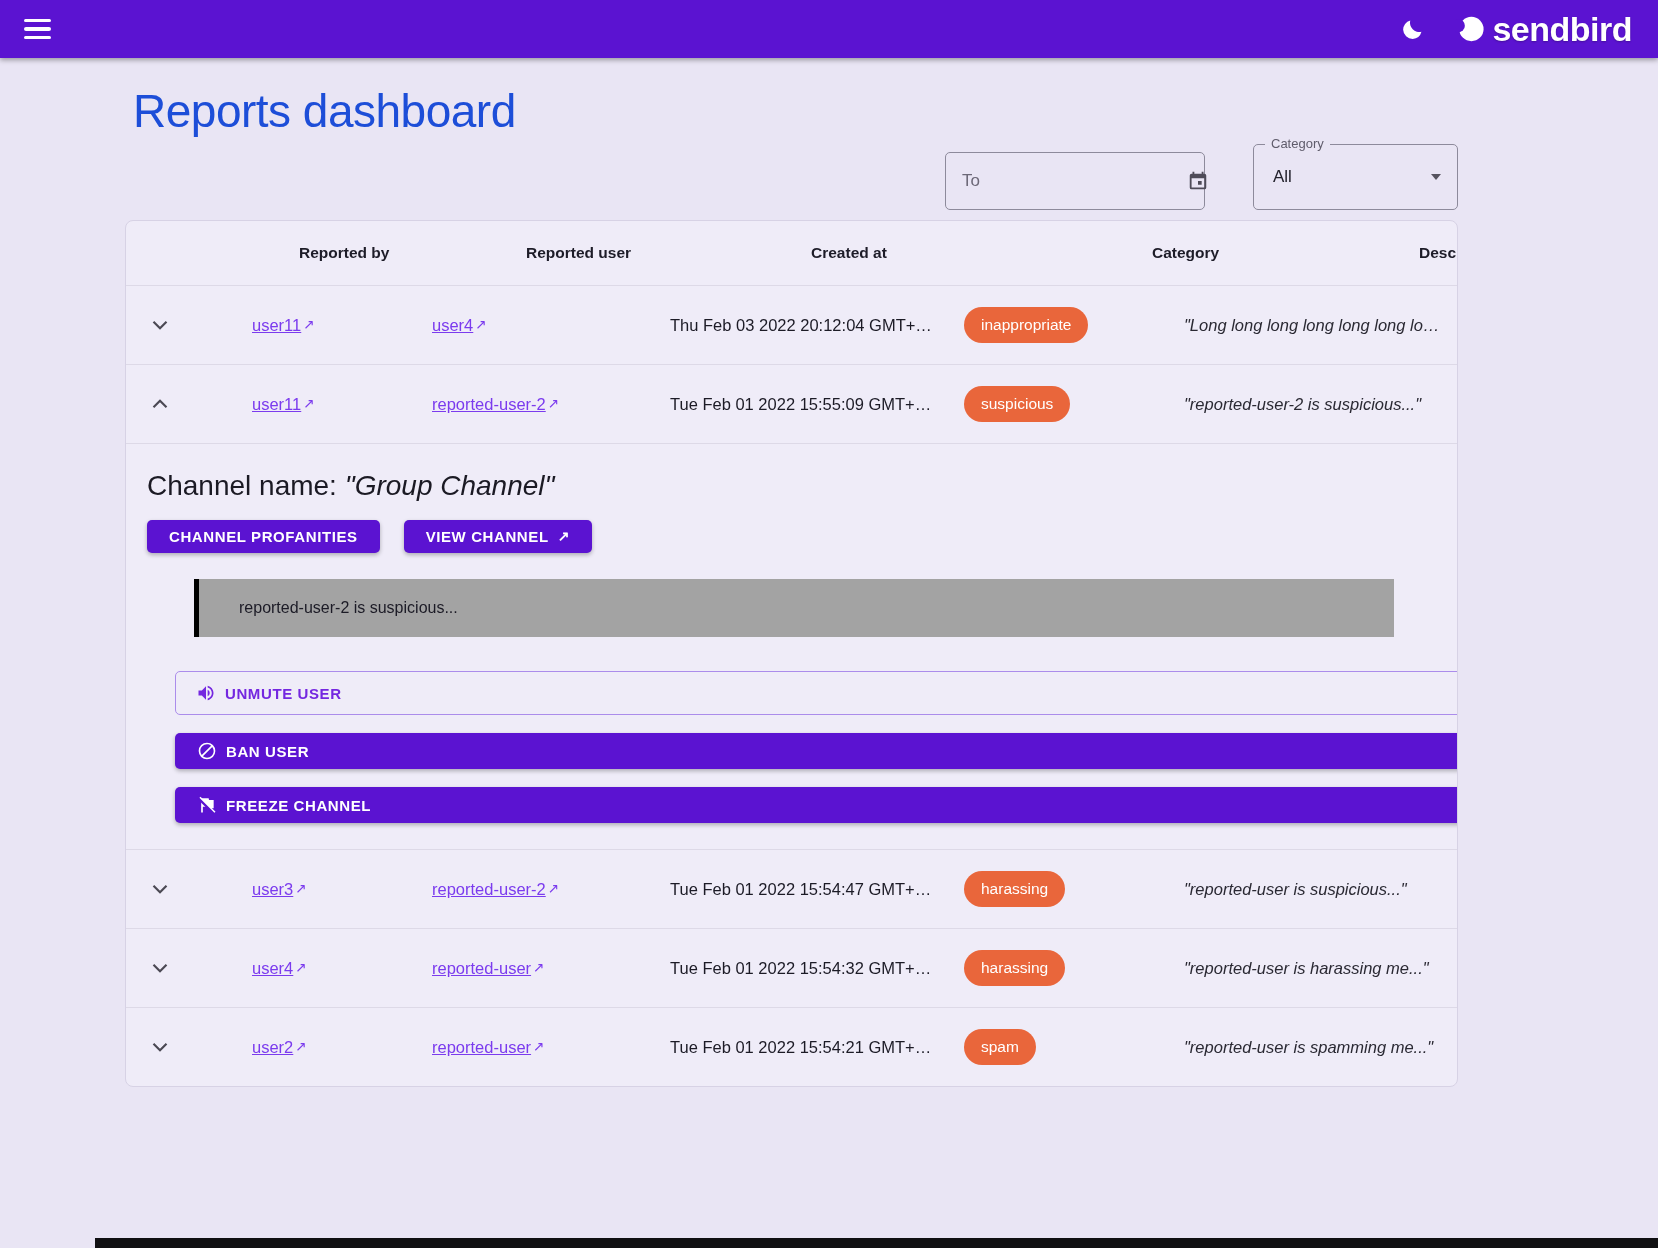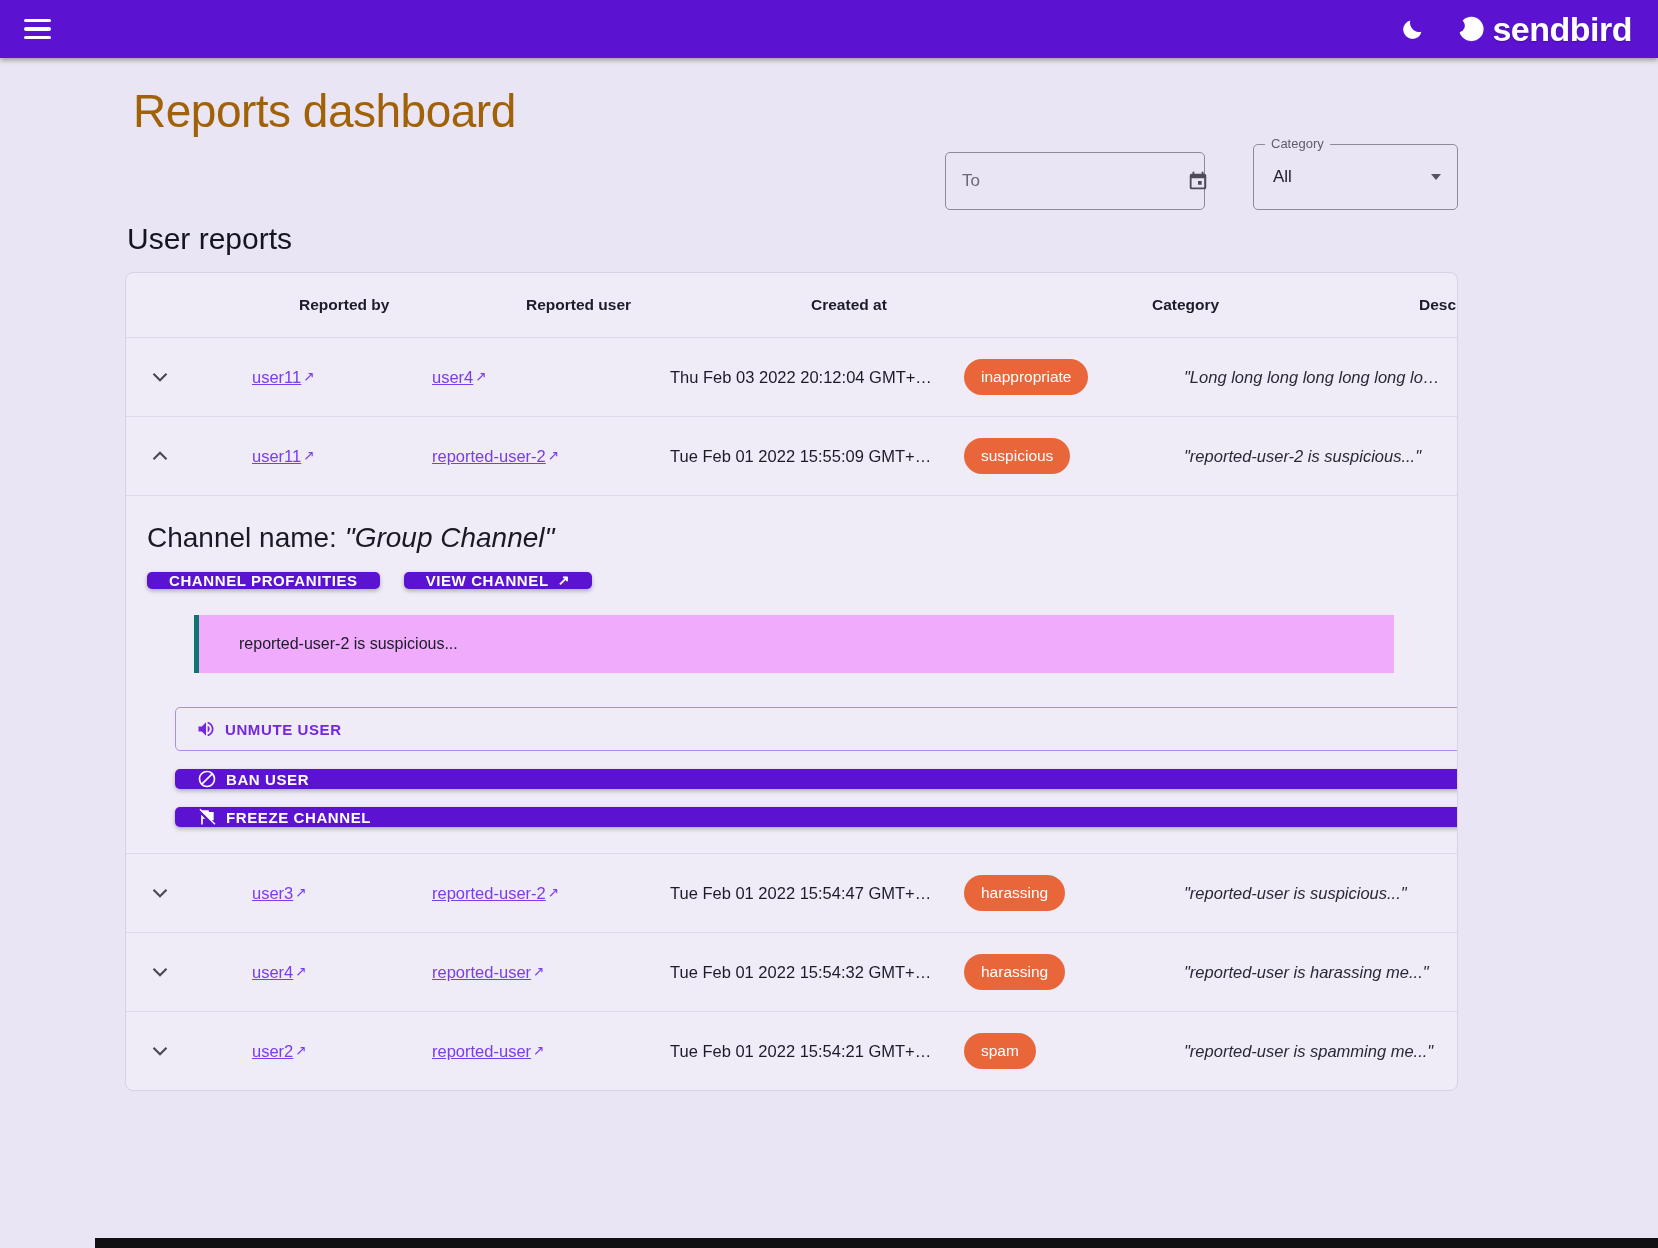--- a/index.html
+++ b/index.html
@@ -22,21 +22,21 @@
   .menu-btn { background:none; border:none; width:40px; height:40px;
     display:flex; flex-direction:column; justify-content:center; gap:5px; cursor:pointer; }
   .menu-btn i { display:block; width:27px; height:3.4px; background:#fff; border-radius:2px; }
   .appbar-right { margin-left:auto; display:flex; align-items:center; gap:30px; }
   .icon-btn { background:none; border:none; cursor:pointer; display:flex; align-items:center; }
   .brand { display:flex; align-items:center; gap:7px; cursor:pointer; background:none; border:none; }
   .brand-text { color:#fff; font-size:34px; font-weight:bold; letter-spacing:-0.5px;
     text-shadow:0 1px 2px rgba(0,0,0,.25); }
   
   .main { padding:0 200px 0 125px; }
-  .page-title { font-size:46px; font-weight:400; color:#a16207; margin:26px 0 6px 8px; letter-spacing:-0.5px; }
+  .page-title { font-size:46px; font-weight:400; color:#1d4ed8; margin:26px 0 6px 8px; letter-spacing:-0.5px; }
   
   .filter-bar { display:flex; justify-content:flex-end; align-items:flex-start; margin-top:4px; height:76px; }
   .text-field {
     width:260px; height:58px; border:1px solid #8d8a9b; border-radius:5px;
     display:flex; align-items:center; padding:0 13px 0 16px; margin-top:8px;
   }
   .text-field + .text-field { margin-left:20px;flex-direction:column; }
   .text-field input {
     border:none; background:transparent; outline:none; flex:1;
     font-size:17px; color:#3c3a45; font-family:inherit;
@@ -79,27 +79,27 @@
   .desc-cell { font-size:16.5px; font-style:italic; color:#2a2933; white-space:nowrap;
     overflow:hidden; padding-right:22px; }
   
   .detail { border-top:1px solid #ddd9e7; padding:26px 20px 20px 21px; }
   .channel-line { font-size:28px; color:#1b1a24; margin-bottom:18px; }
   .channel-name { font-style:italic; }
   .btn-row { display:flex; gap:24px; margin-bottom:26px; }
   .btn-primary {
     background:#5b13d1; color:#fff; border:none; border-radius:5px;
     font-size:15px; font-weight:bold; letter-spacing:.6px; font-family:inherit;
-    padding:0 22px; cursor:pointer; display:inline-flex; align-items:center; gap:9px;
+    padding:8px 22px; cursor:pointer; display:inline-flex; align-items:center; gap:9px;
     box-shadow:0 2px 4px rgba(0,0,0,.28);
   }
   .detail-desc-label { font-size:28px; font-weight:400; margin:0 0 22px; }
   .quote {
     margin-left:47px; width:1200px; max-width:95%; height:58px;
-    background:#f0abfc; border-left:5px solid #0f766e;
+    background:#a3a3a3; border-left:5px solid #000000;
     display:flex; align-items:center; padding-left:40px;
     font-size:16px; color:#1c1b26; margin-bottom:34px;
   }
   .action-row { display:flex; justify-content:center; gap:18px; padding:0 0 6px; transform:translateX(28px);flex-direction:column; }
   .btn-outlined {
     background:transparent; border:1px solid #ab8ceb; border-radius:5px; color:#7427e0;
     font-size:15px; font-weight:bold; letter-spacing:.6px; font-family:inherit;
     padding:11px 20px; cursor:pointer; display:inline-flex; align-items:center; gap:9px;
   }
   
@@ -159,21 +159,20 @@
         </span>
       </button>
     </div>
     <div class="category-field">
       <span class="category-label">Category</span>
       <span class="category-value">All</span>
       <span class="caret"></span>
     </div>
   </div>
 
-  <h2 class="section-title">User reports</h2>
 
   <div class="card">
 
     <div class="thead">
       <div class="cell"></div>
       <div class="cell hcell">Reported by</div>
       <div class="cell hcell">Reported user</div>
       <div class="cell hcell">Created at</div>
       <div class="cell hcell">Category</div>
       <div class="cell hcell">Description</div>

